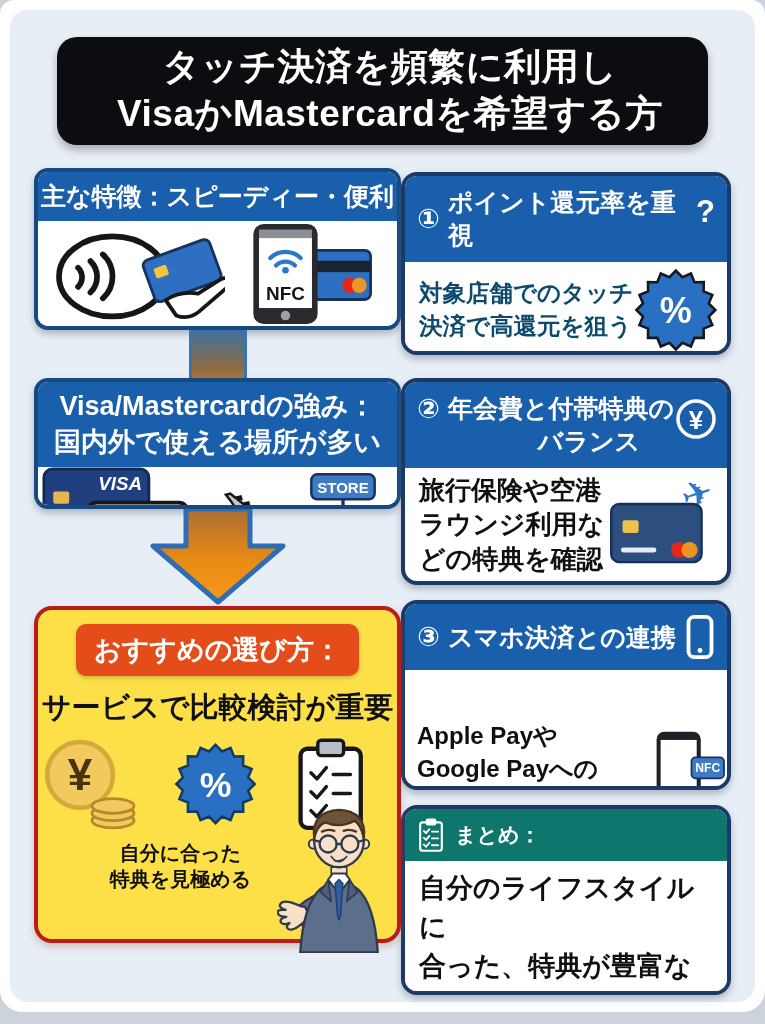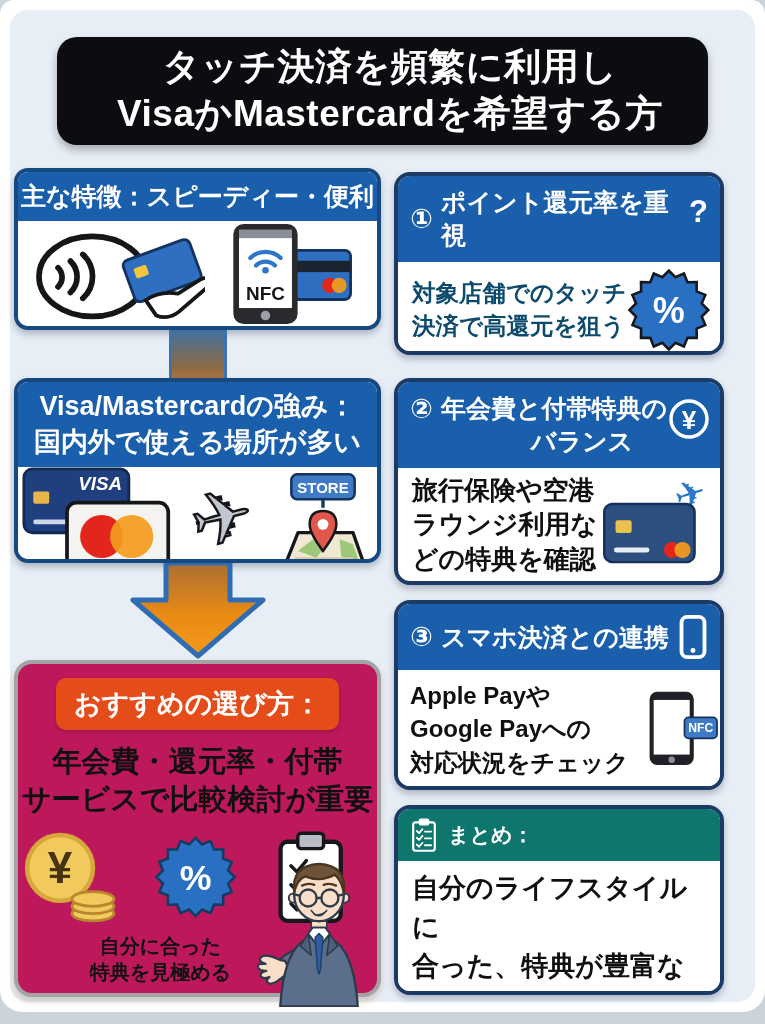--- a/index.html
+++ b/index.html
@@ -1,33 +1,33 @@
 <!DOCTYPE html>
 <html><head>
 <meta charset="utf-8">
 <style>
   html,body{margin:0;padding:0;}
   body{width:765px;height:1024px;background:#cdd3da;font-family:"Liberation Sans","DejaVu Sans",sans-serif;position:relative;overflow:hidden;}
   .card{position:absolute;inset:0 0 12px 0;background:#ffffff;border-radius:14px 14px 22px 22px;}
   .panel{position:absolute;inset:10px 10px 22px 10px;background:#e8eef6;border-radius:18px;}
   .title-box{margin:27px 47px 0;height:108px;background:#0c0d10;border-radius:20px;display:flex;flex-direction:column;justify-content:center;align-items:center;gap:6px;box-shadow:0 5px 9px rgba(0,0,0,.28);padding-left:15px;}
   .title-box div{color:#fff;font-weight:bold;font-size:37px;letter-spacing:.5px;line-height:1.1;white-space:nowrap;}
-  .columns{display:flex;margin-top:23px;padding:0 15px 0 4px;gap:13px;}
+  .columns{display:flex;margin-top:23px;padding:0 15px 0 24px;}
   .col-left{width:367px;flex:none;}
   .col-right{width:330px;flex:none;margin-top:4px;}
   .bluebox{border:4px solid #15497f;border-radius:14px;background:#fff;overflow:hidden;box-shadow:0 4px 7px rgba(100,110,130,.45);display:flex;flex-direction:column;box-sizing:border-box;}
   .bluebox .hd{background:#1a5fab;color:#fff;font-weight:bold;text-align:center;}
   .bluebox .bd{flex:1;display:flex;align-items:center;justify-content:space-evenly;background:#fff;}
   .box-feature{height:162px;}
   .box-feature .hd{font-size:25px;padding:8px 2px;}
-  .box-strength{height:185px;}
+  .box-strength{height:131px;}
   .box-strength .hd{font-size:27px;line-height:1.32;padding:7px 2px;}
   .arrow-shaft{width:58px;height:48px;margin:0 auto;background:linear-gradient(180deg,#40709f,#8f6b42 80%,#a9743c);border-left:3px solid #3b74ad;border-right:3px solid #3b74ad;box-sizing:border-box;}
   .arrow-full{display:block;margin:0 auto;}
-  .box-recommend{position:relative;height:337px;background:#be185d;border:4px solid #a3a3a3;border-radius:18px;box-sizing:border-box;box-shadow:0 4px 7px rgba(150,120,90,.35);padding-top:14px;}
+  .box-recommend{position:relative;height:337px;background:#fde047;border:4px solid #b91c1c;border-radius:18px;box-sizing:border-box;box-shadow:0 4px 7px rgba(150,120,90,.35);padding-top:14px;}
   .pill{margin:0 38px 12px;background:#e44d1a;border-radius:10px;color:#fff;font-weight:bold;font-size:27px;text-align:center;padding:8px 0;box-shadow:0 2px 4px rgba(0,0,0,.2);}
   .rec-body{font-size:29px;font-weight:bold;color:#101010;text-align:center;line-height:1.32;}
   .rec-icons{display:flex;justify-content:center;align-items:center;gap:34px;margin-top:10px;padding-right:28px;height:96px;}
   .rec-footer{margin-top:8px;font-size:20px;font-weight:bold;color:#101010;text-align:center;line-height:1.3;padding-right:74px;}
   .person{position:absolute;right:-4px;bottom:-14px;width:124px;height:156px;z-index:3;}
   .rbox{border:4px solid #1c3a66;border-radius:16px;background:#fff;overflow:hidden;display:flex;flex-direction:column;box-sizing:border-box;box-shadow:0 4px 7px rgba(100,110,130,.45);}
   .rbox .hd{background:#1a5fab;color:#fff;font-weight:bold;font-size:25px;padding:10px 12px;position:relative;}
   .hd-line{display:flex;align-items:center;gap:8px;}
   .hd .num{font-size:27px;}
   .q-mark{display:inline-block;font-size:31px;transform:translateY(-7px);margin-left:2px;}
@@ -36,21 +36,21 @@
   .box-p1 .bd{padding:4px 8px 4px 14px;}
   .p1-text{font-size:23.5px;font-weight:bold;color:#0c4a6e;line-height:1.4;white-space:nowrap;}
   .box-p2{height:207px;margin-bottom:15px;}
   .hd2-line2{padding-left:46px;text-align:center;}
   .yen-circ{position:absolute;right:8px;top:14px;}
   .box-p2 .bd{padding:4px 6px 4px 14px;gap:4px;border-radius:18px;}
   .p2-text{font-size:26px;font-weight:bold;color:#101010;line-height:1.32;white-space:nowrap;}
   .box-p3{height:190px;margin-bottom:15px;}
   .box-p3 .hd{display:flex;align-items:center;}
   .phone-outline{margin-left:auto;}
-  .box-p3 .bd{padding:4px 2px 4px 12px;gap:2px;}
+  .box-p3 .bd{padding:4px 2px 4px 12px;gap:2px;margin-top:40px;}
   .p3-text{font-size:24px;font-weight:bold;color:#101010;line-height:1.4;white-space:nowrap;}
   .box-summary{height:190px;}
   .box-summary .hd{background:#0f766e;display:flex;align-items:center;gap:10px;font-size:21px;padding:9px 12px;}
   .box-summary .bd{padding:8px 14px;}
   .sum-text{font-size:27px;font-weight:bold;color:#101010;line-height:1.45;}
   svg{display:block;}
   svg text{font-family:"Liberation Sans","DejaVu Sans",sans-serif;}
 </style>
 </head>
 <body>
@@ -145,21 +145,20 @@
             <stop offset="0.55" stop-color="#e98a14"></stop>
             <stop offset="1" stop-color="#f59a1a"></stop>
           </linearGradient>
         </defs>
         <path d="M53 0 H117 V37 H150 L85 93 L20 37 H53 Z" fill="url(#agrad)" stroke="#2e6db3" stroke-width="5" stroke-linejoin="round"></path>
       </svg>
 
       <div class="box-recommend">
         <div class="pill">おすすめの選び方：</div>
         <div class="rec-body">
-          <div>年会費・還元率・付帯</div>
           <div>サービスで比較検討が重要</div>
         </div>
         <div class="rec-icons">
           <svg width="104" height="96" viewBox="0 0 110 100">
             <circle cx="46" cy="40" r="36" fill="#f2c95c" stroke="#d8a73c" stroke-width="5"></circle>
             <text x="46" y="57" text-anchor="middle" font-size="48" font-weight="bold" fill="#453312">¥</text>
             <g stroke="#b8872c" stroke-width="3" fill="#f2c95c">
               <ellipse cx="82" cy="90" rx="23" ry="8"></ellipse>
               <ellipse cx="82" cy="82" rx="23" ry="8"></ellipse>
               <ellipse cx="82" cy="74" rx="23" ry="8"></ellipse>

